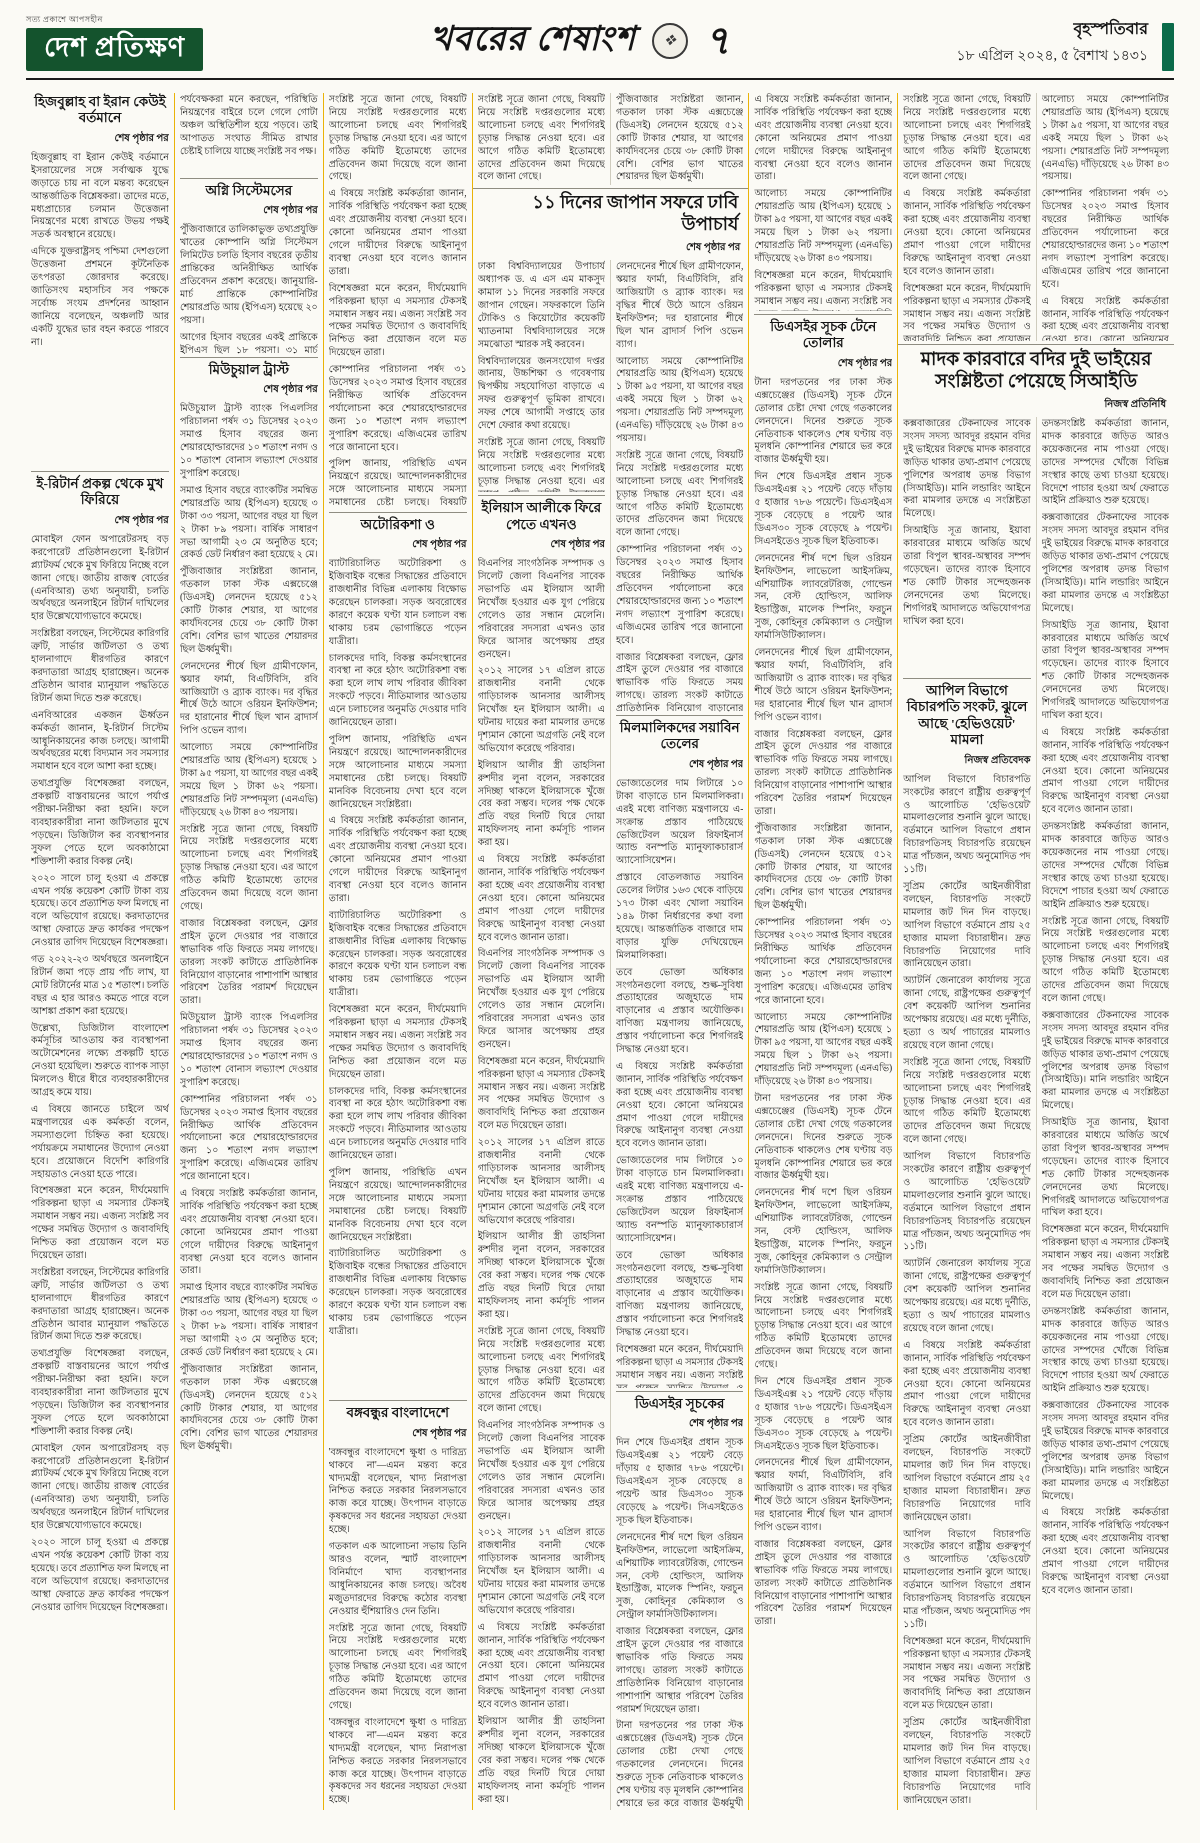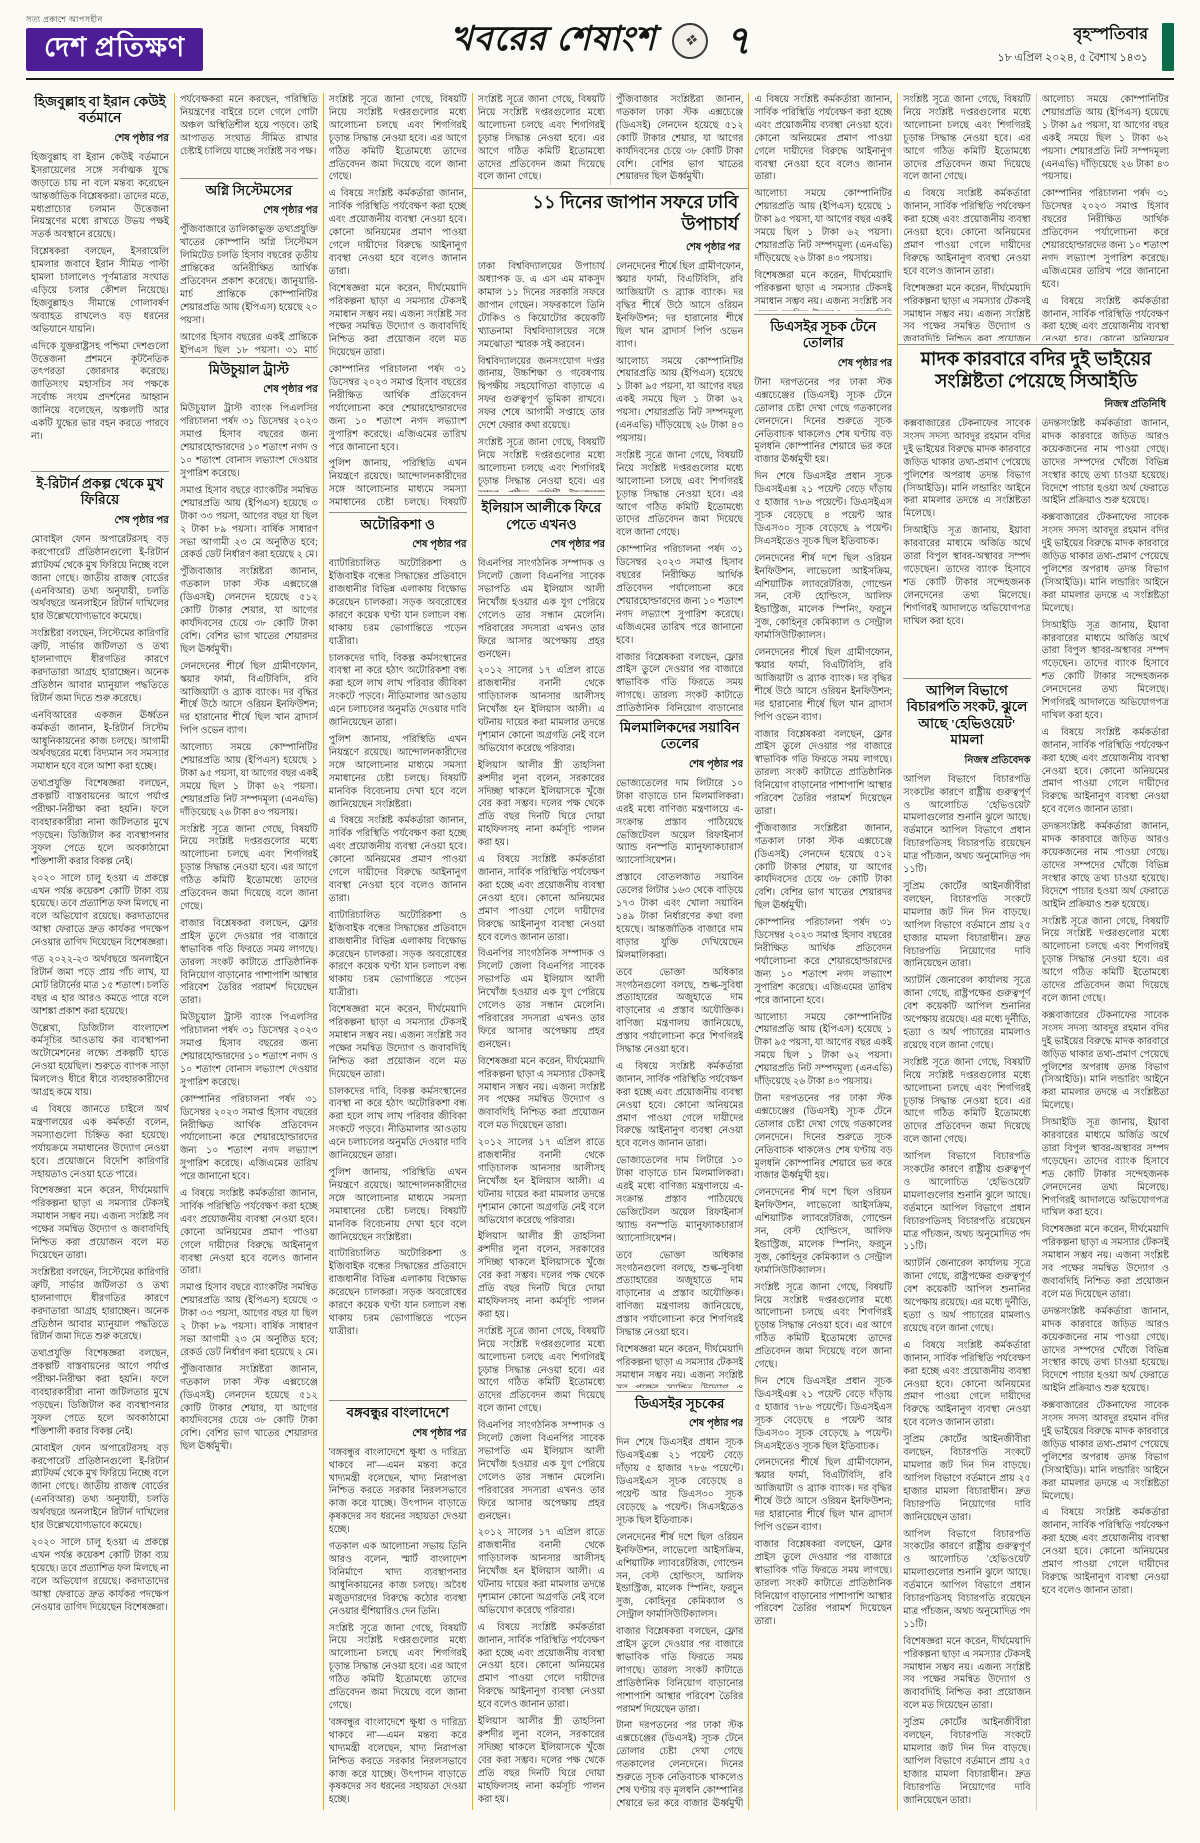--- a/index.html
+++ b/index.html
@@ -10,36 +10,36 @@
     font-family:"Liberation Serif","DejaVu Serif",serif;
     overflow:hidden;
   }
   .page { width:1200px; height:1843px; padding:12px 26px 33px; display:flex; flex-direction:column; }
 
   
   .hdr { display:flex; align-items:flex-end; gap:14px; padding-bottom:7px; border-bottom:2px solid #1c1c1c; }
   .brand { display:flex; flex-direction:column; }
   .brand-tag { font-size:8px; color:#4a4a4a; margin-bottom:2px; letter-spacing:.5px; }
   .brand-box {
-    background:#4c1d95; color:#ffffff; font-weight:bold;
+    background:#14532d; color:#ffffff; font-weight:bold;
     font-size:27px; line-height:1.15; padding:4px 18px 8px;
     font-family:"Liberation Serif","DejaVu Serif",serif; letter-spacing:1px;
     border-radius:2px;
   }
   .hdr-mid { display:flex; align-items:center; gap:16px; margin:0 auto; padding-bottom:2px;font-style:italic; }
   .section-title { font-size:34px; font-weight:bold; letter-spacing:1px; }
   .emblem {
     width:36px; height:36px; border:2px solid #3a3a3a; border-radius:50%;
     display:flex; align-items:center; justify-content:center;
     font-size:15px; color:#3a3a3a; background:#f1efe7;
   }
   .pagenum { font-size:40px; font-weight:bold; line-height:1; }
   .dateblock { text-align:right; padding-bottom:3px; }
   .day { font-size:16px; font-weight:bold; }
-  .date { font-size:11px; margin-top:1px; }
+  .date { font-size:14px; margin-top:1px; }
   .accentbar { width:12px; height:48px; background:#0b6b4a; border-radius:1px; }
 
   
   .cols { flex:1 1 auto; display:flex; margin-top:13px; overflow:hidden; min-height:0; }
   .ncol { flex:1 1 0; min-width:0; padding:0 5px; overflow:hidden; display:flex; flex-direction:column; }
   .colgroup { flex:2 2 0; min-width:0; display:flex; flex-direction:column; overflow:hidden; }
   .cols > section + section { border-left:1px solid #eab308; }
   .grouprow { display:flex; overflow:hidden; min-height:0; }
   .grouprow > div + div { border-left:1px solid #cfccbe; }
   .grow { flex:1 1 auto; min-height:0; }
@@ -79,21 +79,20 @@
   </header>
 
   <main class="cols">
 
     <section class="ncol">
       <article class="art" style="height:375px">
         <h2 class="hl">হিজবুল্লাহ বা ইরান কেউই বর্তমানে</h2>
         <div class="cont">শেষ পৃষ্ঠার পর</div>
         <div class="body">
             <p>হিজবুল্লাহ বা ইরান কেউই বর্তমানে ইসরায়েলের সঙ্গে সর্বাত্মক যুদ্ধে জড়াতে চায় না বলে মন্তব্য করেছেন আন্তর্জাতিক বিশ্লেষকরা। তাদের মতে, মধ্যপ্রাচ্যের চলমান উত্তেজনা নিয়ন্ত্রণের মধ্যে রাখতে উভয় পক্ষই সতর্ক অবস্থানে রয়েছে।</p>
-            <p>বিশ্লেষকরা বলছেন, ইসরায়েলি হামলার জবাবে ইরান সীমিত পাল্টা হামলা চালালেও পূর্ণমাত্রার সংঘাত এড়িয়ে চলার কৌশল নিয়েছে। হিজবুল্লাহও সীমান্তে গোলাবর্ষণ অব্যাহত রাখলেও বড় ধরনের অভিযানে যায়নি।</p>
             <p>এদিকে যুক্তরাষ্ট্রসহ পশ্চিমা দেশগুলো উত্তেজনা প্রশমনে কূটনৈতিক তৎপরতা জোরদার করেছে। জাতিসংঘ মহাসচিব সব পক্ষকে সর্বোচ্চ সংযম প্রদর্শনের আহ্বান জানিয়ে বলেছেন, অঞ্চলটি আর একটি যুদ্ধের ভার বহন করতে পারবে না।</p>
           </div>
       </article>
       <article class="art tr grow">
         <h2 class="hl">ই-রিটার্ন প্রকল্প থেকে মুখ ফিরিয়ে</h2>
         <div class="cont">শেষ পৃষ্ঠার পর</div>
         <div class="body">
             <p>মোবাইল ফোন অপারেটরসহ বড় করপোরেট প্রতিষ্ঠানগুলো ই-রিটার্ন প্ল্যাটফর্ম থেকে মুখ ফিরিয়ে নিচ্ছে বলে জানা গেছে। জাতীয় রাজস্ব বোর্ডের (এনবিআর) তথ্য অনুযায়ী, চলতি অর্থবছরে অনলাইনে রিটার্ন দাখিলের হার উল্লেখযোগ্যভাবে কমেছে।</p>
             <p>সংশ্লিষ্টরা বলছেন, সিস্টেমের কারিগরি ত্রুটি, সার্ভার জটিলতা ও তথ্য হালনাগাদে ধীরগতির কারণে করদাতারা আগ্রহ হারাচ্ছেন। অনেক প্রতিষ্ঠান আবার ম্যানুয়াল পদ্ধতিতে রিটার্ন জমা দিতে শুরু করেছে।</p>
             <p>এনবিআরের একজন ঊর্ধ্বতন কর্মকর্তা জানান, ই-রিটার্ন সিস্টেম আধুনিকায়নের কাজ চলছে। আগামী অর্থবছরের মধ্যে বিদ্যমান সব সমস্যার সমাধান হবে বলে আশা করা হচ্ছে।</p>

